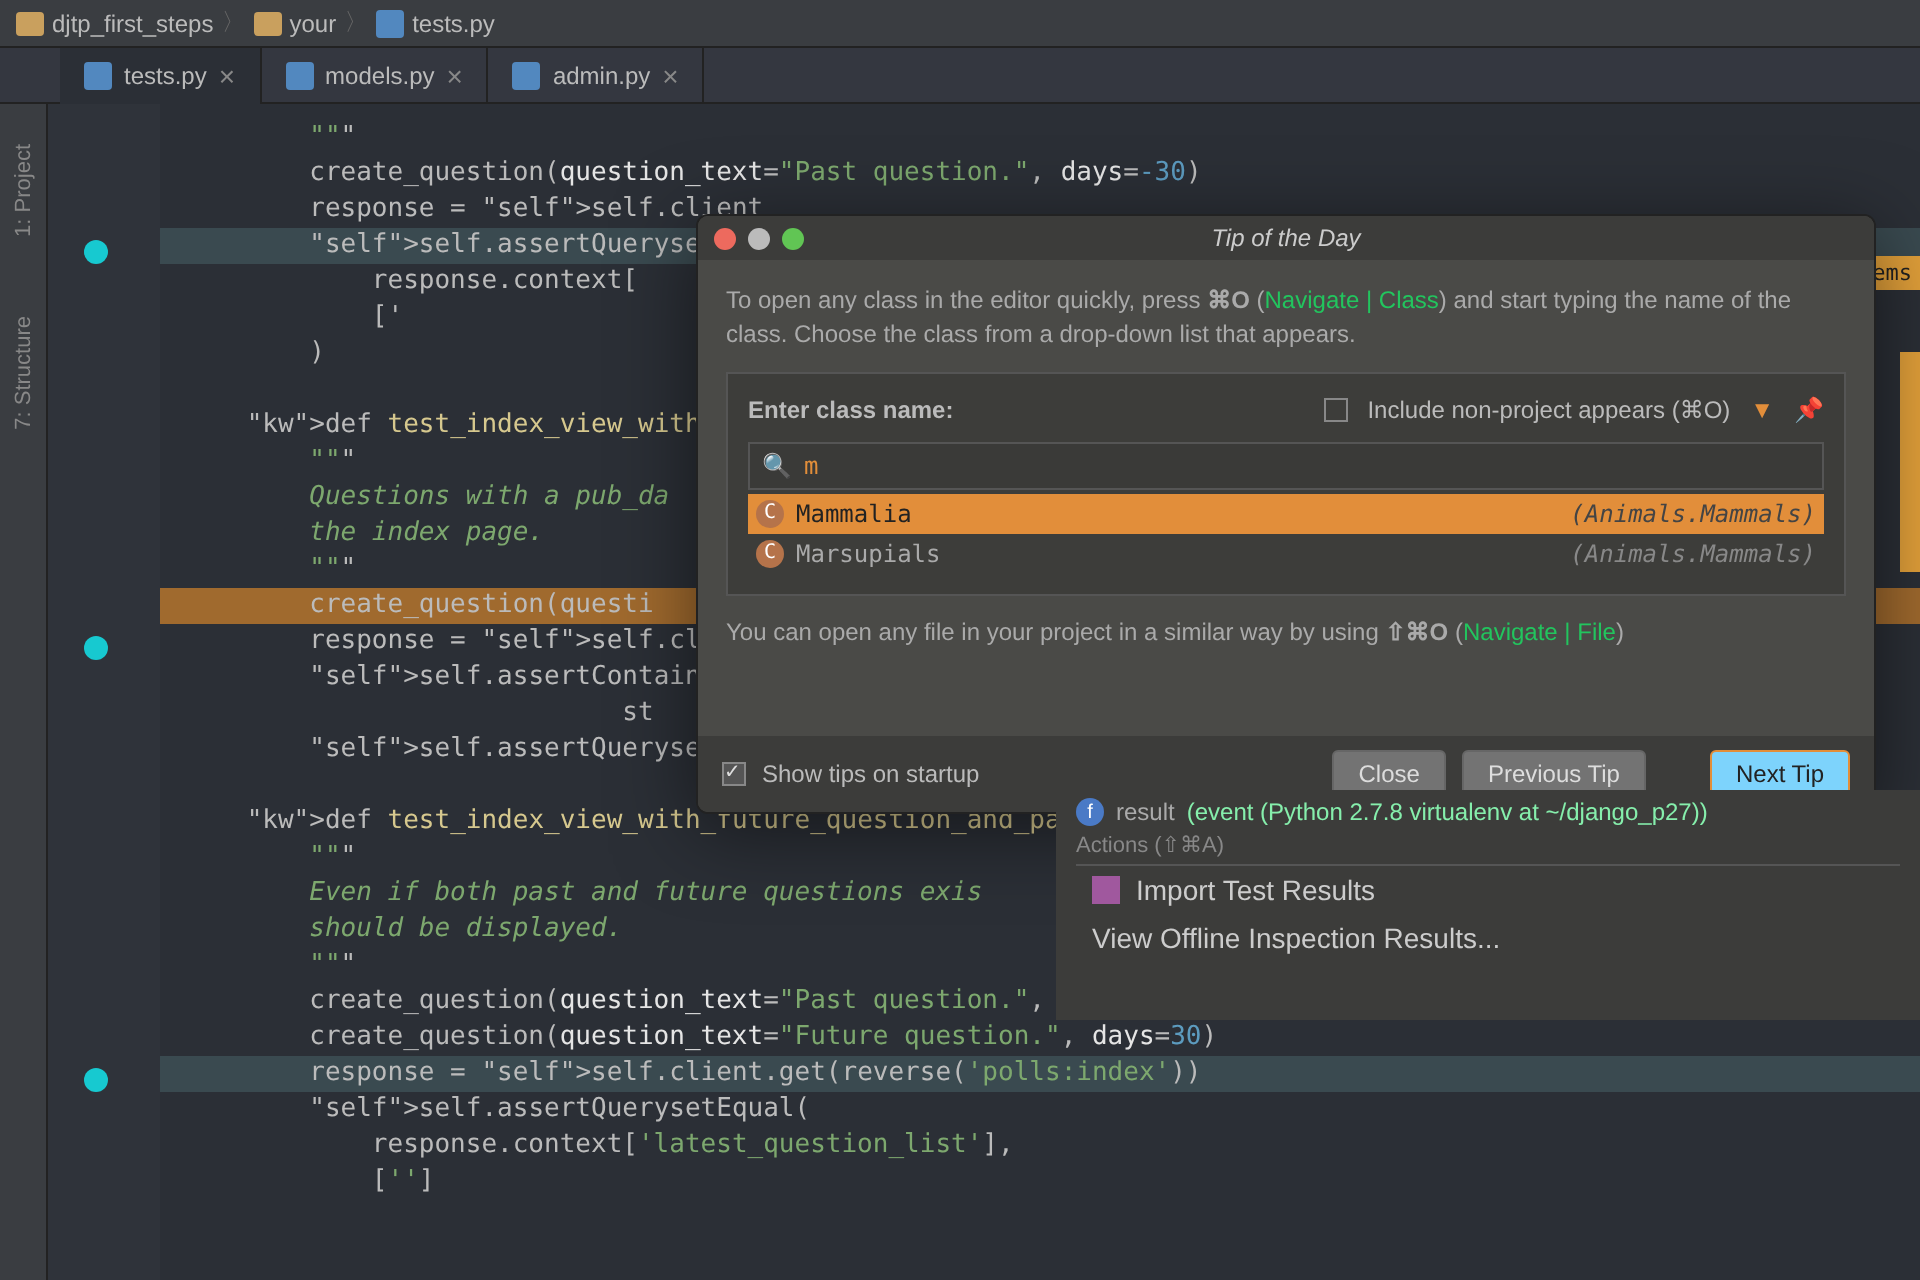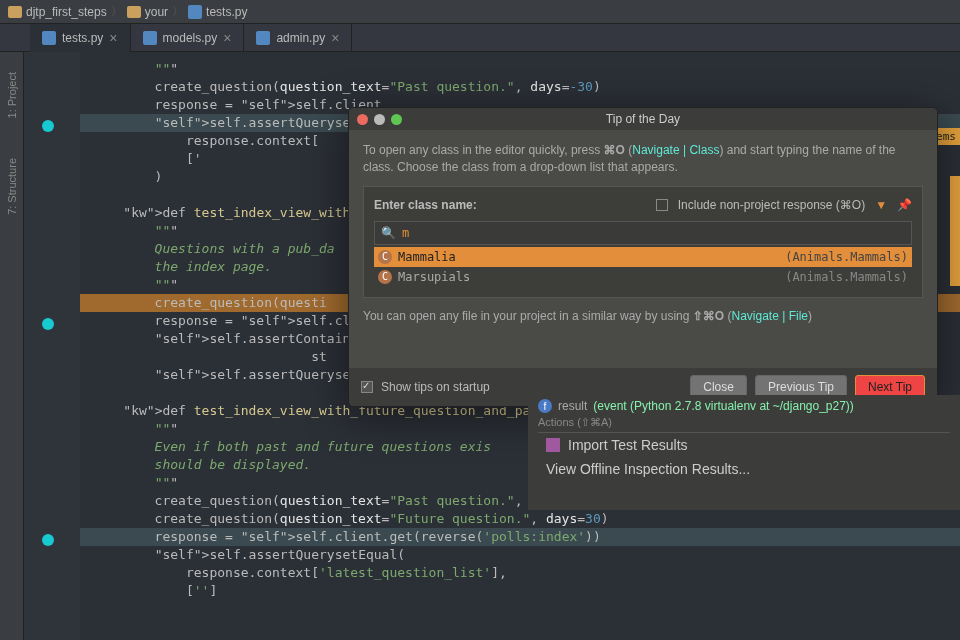--- a/index.html
+++ b/index.html
@@ -22,48 +22,48 @@
 .line { height: 18px; padding-left: 12px; }
 .line.highlight { background: #3a4a50; }
 .line.highlight-orange { background: #a06a2e; }
 .fn { color: #d6c88e; }
 .str { color: #7da86e; }
 .num { color: #5c9bbf; }
 .arg { color: #e5e5e5; }
 .doc { color: #7da86e; font-style: italic; }
 
 .dialog { position: absolute; left: 348px; top: 107px; width: 590px; height: 300px; background: #4a4a47; border: 1px solid #222; border-radius: 6px; box-shadow: 0 8px 40px rgba(0,0,0,0.5); font-family: -apple-system, sans-serif; font-size: 12px; }
-.dialog-title { height: 22px; background: #3c3c3a; border-radius: 5px 5px 0 0; display: flex; align-items: center; padding: 0 8px; position: relative; }
+.dialog-title { height: 22px; background: #3c3c3a; border-radius: 5px 5px 0 0; display: flex; align-items: center; padding: 0 8px; position: relative; font-style: italic; }
 .traffic { display: flex; gap: 6px; }
 .traffic span { width: 11px; height: 11px; border-radius: 50%; }
 .tl-red { background: #ed6a5e; }
 .tl-yellow { background: #bbb; }
 .tl-green { background: #61c554; }
 .dialog-title-text { position: absolute; left: 0; right: 0; text-align: center; color: #ccc; }
 .dialog-body { padding: 12px 14px; color: #aaa; line-height: 1.4; }
-.dialog-body .link { color: #5eead4; }
+.dialog-body .link { color: #22c55e; }
 .search-panel { margin-top: 10px; background: #3d3d3a; border: 1px solid #555; padding: 10px; }
 .search-row { display: flex; align-items: center; gap: 10px; color: #bbb; }
 .checkbox { width: 12px; height: 12px; border: 1px solid #888; display: inline-block; }
 .funnel-icon { color: #e28e3a; }
 .pin-icon { color: #999; }
 .search-input { margin-top: 8px; background: #3a3a38; border: 1px solid #555; height: 24px; display: flex; align-items: center; padding: 0 6px; gap: 6px; }
 .search-input input { background: transparent; border: none; color: #e28e3a; font-family: Menlo, monospace; font-size: 12px; outline: none; flex: 1; }
 .mag { color: #888; }
 .result-list { margin-top: 2px; }
 .result-item { height: 20px; display: flex; align-items: center; padding: 0 4px; font-family: Menlo, monospace; font-size: 12px; }
 .result-item.selected { background: #e28e3a; color: #222; }
 .result-item .badge { width: 14px; height: 14px; background: #b5734a; color: #fff; border-radius: 7px; display: inline-flex; align-items: center; justify-content: center; font-size: 10px; margin-right: 6px; }
-.result-item .right { margin-left: auto; color: #888; }
+.result-item .right { margin-left: auto; color: #888; font-style: italic; }
 .result-item.selected .right { color: #444; }
 .dialog-footer { position: absolute; bottom: 0; left: 0; right: 0; height: 38px; background: #3c3c3a; display: flex; align-items: center; padding: 0 12px; gap: 8px; border-radius: 0 0 5px 5px; }
 .checkbox.checked { background: #555; position: relative; }
 .checkbox.checked::after { content: '✓'; color: #ddd; font-size: 10px; position: absolute; left: 0; top: -2px; }
 .btn { background: #737373; border: 1px solid #666; color: #ddd; padding: 4px 12px; border-radius: 3px; font-size: 12px; cursor: pointer; }
-.btn.primary { background: #ef4444; color: #222; border-color: #e28e3a; }
+.btn.primary { background: #7dd3fc; color: #222; border-color: #e28e3a; margin-left: 24px; }
 
 .actions-panel { position: absolute; left: 528px; top: 395px; width: 432px; height: 115px; background: #3c3c3a; color: #aaa; font-family: -apple-system, sans-serif; font-size: 12px; padding: 4px 10px; }
 .actions-panel .result-line { display: flex; align-items: center; gap: 6px; }
 .f-badge { width: 14px; height: 14px; background: #4a7ac6; border-radius: 7px; color: #fff; display: inline-flex; align-items: center; justify-content: center; font-size: 10px; }
 .actions-panel .more { color: #888; padding: 2px 0; }
 .actions-panel .section-label { color: #888; font-size: 11px; border-bottom: 1px solid #555; padding: 3px 0; }
 .actions-panel .action-item { font-size: 14px; color: #ccc; padding: 4px 0 4px 8px; display: flex; align-items: center; gap: 8px; }
 .import-icon { width: 14px; height: 14px; background: #a0589e; display: inline-block; }
 
 .items-tag { position: absolute; right: 0; top: 128px; background: #e2a03a; color: #222; font-size: 11px; padding: 2px 4px; }
@@ -135,21 +135,21 @@
   </div>
   <div class="dialog-body">
     <div>
       <span>To open any class in the editor quickly, press </span><b>⌘O</b><span> (</span><span class="link">Navigate | Class</span><span>) and start typing the name of the class. Choose the class from a drop-down list that appears.</span>
     </div>
     <div class="search-panel">
       <div class="search-row">
         <b>Enter class name:</b>
         <span style="margin-left:auto"></span>
         <span class="checkbox"></span>
-        <span>Include non-project response (⌘O)</span>
+        <span>Include non-project appears (⌘O)</span>
         <span class="funnel-icon">▼</span>
         <span class="pin-icon">📌</span>
       </div>
       <div class="search-input">
         <span class="mag">🔍</span>
         <input value="m" style="">
       </div>
       <div class="result-list">
         <div class="result-item selected">
           <span class="badge">C</span>

